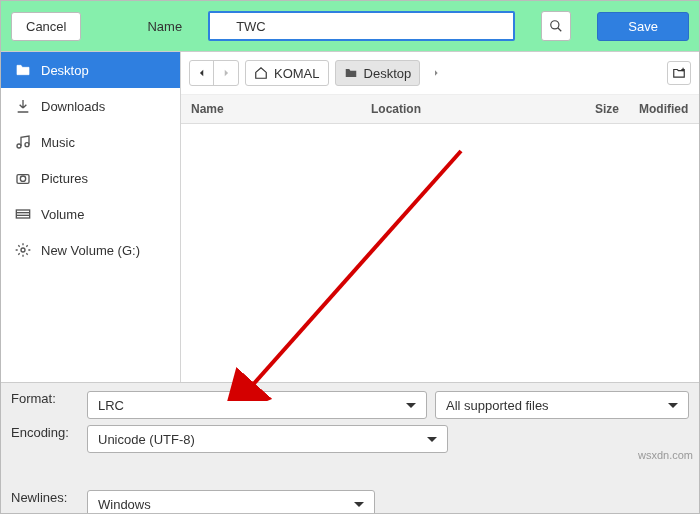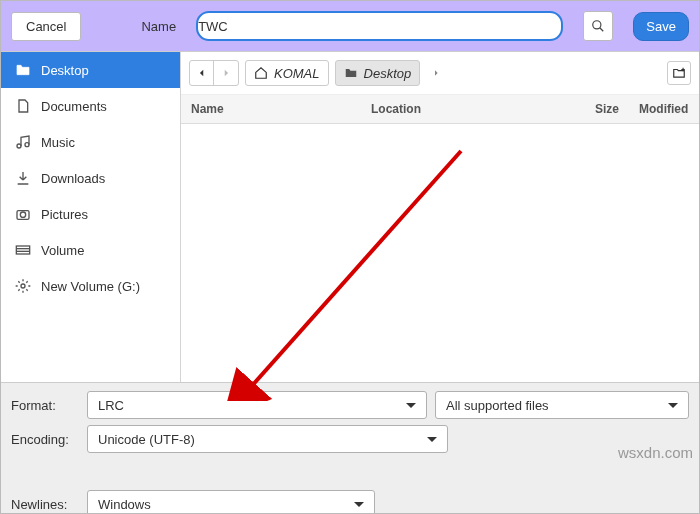--- a/index.html
+++ b/index.html
@@ -1,64 +1,64 @@
 <!DOCTYPE html>
 <html><head>
   <meta charset="utf-8">
   <style>
     * { box-sizing: border-box; margin:0; padding:0; font-family: Arial, Helvetica, sans-serif; font-size:13px; color:#333; }
     body { background:#fff; width:700px; height:514px; position:relative; overflow:hidden; border:1px solid #bbb;}
     
-    .toolbar { display:flex; align-items:center; padding:10px 10px; gap:20px; border-bottom:1px solid #ccc; background:#c4b5fd;}
+    .toolbar { display:flex; align-items:center; padding:10px 10px; gap:26px; border-bottom:1px solid #ccc; background:#86efac;}
     .btn { border:1px solid #bbb; border-radius:3px; background:#fff; padding:6px 14px; cursor:pointer; }
     .name-label{ margin-left:40px; }
-    .name-input{ flex:1; height:30px; border:2px solid #2f7fe0; border-radius:13px; padding:0 0; outline:none;}
+    .name-input{ flex:1; height:30px; border:2px solid #2f7fe0; border-radius:2px; padding:0 26px; outline:none;}
     .icon-btn{ width:30px; height:30px; display:flex; align-items:center; justify-content:center; background:#fff; border:1px solid #bbb; border-radius:3px; cursor:pointer;}
-    .save-btn{ background:#2f7fe0; color:#fff; border:1px solid #2a6fc7; border-radius:10px; padding:6px 12px; cursor:pointer;}
+    .save-btn{ background:#2f7fe0; color:#fff; border:1px solid #2a6fc7; border-radius:3px; padding:6px 30px; cursor:pointer;}
     
     .main{ display:flex; height:330px; }
     .sidebar{ width:180px; border-right:1px solid #d4d4d4; overflow-y:auto; }
     .side-item{ display:flex; align-items:center; gap:10px; padding:10px 14px; cursor:pointer; }
     .side-item.active{ background:#2f7fe0; color:#fff;}
     .side-item.active span{ color:#fff;}
     .side-item svg{ width:16px; height:16px; flex:0 0 16px;}
     .side-item.active svg path, .side-item.active svg rect, .side-item.active svg polygon, .side-item.active svg circle, .side-item.active svg polyline{ stroke:#fff; fill:#fff;}
     
     .content{ flex:1; display:flex; flex-direction:column;}
-    .crumbbar{ display:flex; align-items:center; padding:8px; gap:6px; border-bottom:1px solid #eee;font-style:italic;}
+    .crumbbar{ display:flex; align-items:center; padding:8px; gap:6px; border-bottom:1px solid #eee;}
     .nav-btn{ width:24px; height:24px; border:1px solid #ccc; border-radius:3px; background:#fff; display:flex; align-items:center; justify-content:center; cursor:pointer;}
     .nav-btnset{ display:flex; border:1px solid #ccc; border-radius:3px;}
     .nav-btnset .part{ width:24px; height:24px; display:flex; align-items:center; justify-content:center; cursor:pointer;}
     .nav-btnset .part:first-child{ border-right:1px solid #ccc;}
     .crumb{ border:1px solid #ccc; border-radius:3px; height:26px; padding:0 8px; display:flex; align-items:center; gap:6px; background:#fff; cursor:pointer;}
     .crumb.active{ background:#e5e5e5;}
     .spacer{ flex:1;}
     
     .columns{ display:flex; border-bottom:1px solid #ddd; background:#f5f5f5; color:#666;}
     .col{ padding:7px 10px; font-weight:bold; font-size:12px; color:#555;}
     .col-name{ flex:0 0 180px;}
     .col-location{ flex:1;}
     .col-size{ flex:0 0 50px; text-align:right;}
     .col-mod{ flex:0 0 70px;}
     .filearea{ flex:1; background:#fff;}
     
     .bottom{ border-top:1px solid #ccc; background:#eeeeee; padding:8px 10px; position:relative;}
-    .row{ display:flex; align-items:center; gap:8px; margin-bottom:6px;}
+    .row{ display:flex; align-items:flex-start; gap:8px; margin-bottom:6px;}
     .row label{ width:68px; }
     .dropdown{ position:relative; height:28px; border:1px solid #b0b0b0; border-radius:3px; background:#fff; display:flex; align-items:center; padding:0 28px 0 10px; cursor:pointer;}
     .dropdown::after{ content:""; position:absolute; right:10px; top:50%; margin-top:-2px; border:5px solid transparent; border-top-color:#333;}
     .d-format{ width:340px;}
     .d-filter{ flex:1;}
     .d-encoding{ width:361px;}
     .d-newlines{ width:288px;}
     
     
     .arrow-overlay{ position:absolute; left:200px; top:140px; pointer-events:none;}
     
-    .wm{ position:absolute; right:6px; bottom:52px; font-size:15px; color:#999;}
+    .wm{ position:absolute; right:6px; bottom:52px; font-size:11px; color:#999;}
     
     ::-webkit-scrollbar{ width:10px;}
     ::-webkit-scrollbar-thumb{ background:#ccc; border-radius:5px;}
   </style>
 </head>
 <body>
 
 <div class="toolbar">
   <button class="btn">Cancel</button>
   <span class="name-label">Name</span>
@@ -76,37 +76,31 @@
 
   <div class="sidebar">
     <div class="side-item active">
       <svg viewBox="0 0 24 24" fill="#fff">
           <path d="M3 5h6l2 3h10v11H3z"></path>
         </svg>
       <span>Desktop</span>
     </div>
     <div class="side-item">
       <svg viewBox="0 0 24 24" fill="none" stroke="#555" stroke-width="2">
-          <path d="M6 3h9l4 4v14H6z"></path>
-        </svg>
-      <span>Documents</span>
+          <path d="M12 3v12m0 0l-5-5m5 5l5-5M4 21h16"></path>
+        </svg>
+      <span>Downloads</span>
     </div>
     <div class="side-item">
       <svg viewBox="0 0 24 24" fill="none" stroke="#555" stroke-width="2">
           <path d="M9 18V5l12-2v13"></path>
           <circle cx="6" cy="18" r="3"></circle>
           <circle cx="18" cy="16" r="3"></circle>
         </svg>
       <span>Music</span>
-    </div>
-    <div class="side-item">
-      <svg viewBox="0 0 24 24" fill="none" stroke="#555" stroke-width="2">
-          <path d="M12 3v12m0 0l-5-5m5 5l5-5M4 21h16"></path>
-        </svg>
-      <span>Downloads</span>
     </div>
     <div class="side-item">
       <svg viewBox="0 0 24 24" fill="none" stroke="#555" stroke-width="2">
           <rect x="3" y="7" width="18" height="13" rx="2"></rect>
           <circle cx="12" cy="13" r="4"></circle>
         </svg>
       <span>Pictures</span>
     </div>
     <div class="side-item">
       <svg viewBox="0 0 24 24" fill="none" stroke="#555" stroke-width="2">

